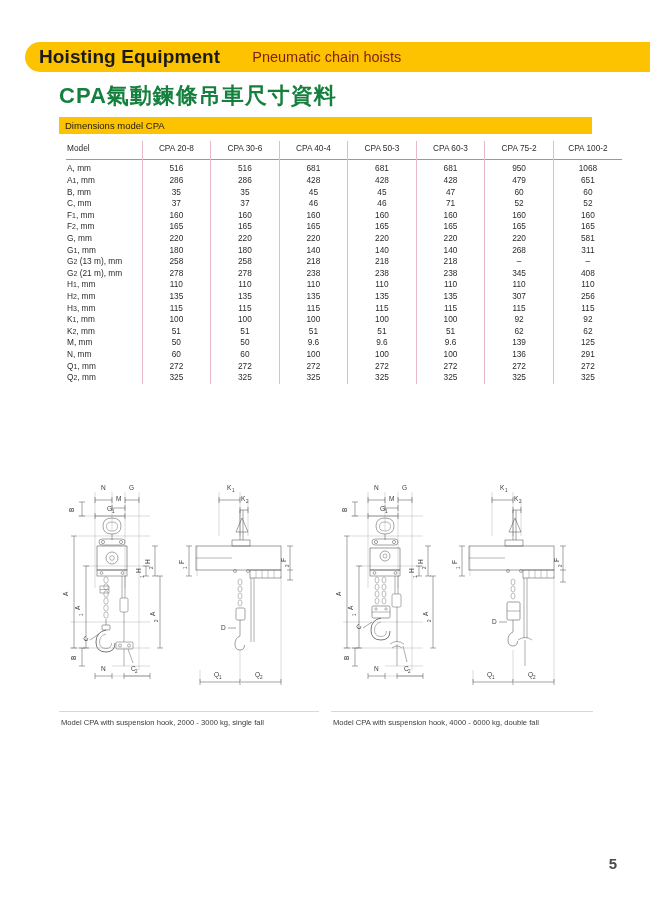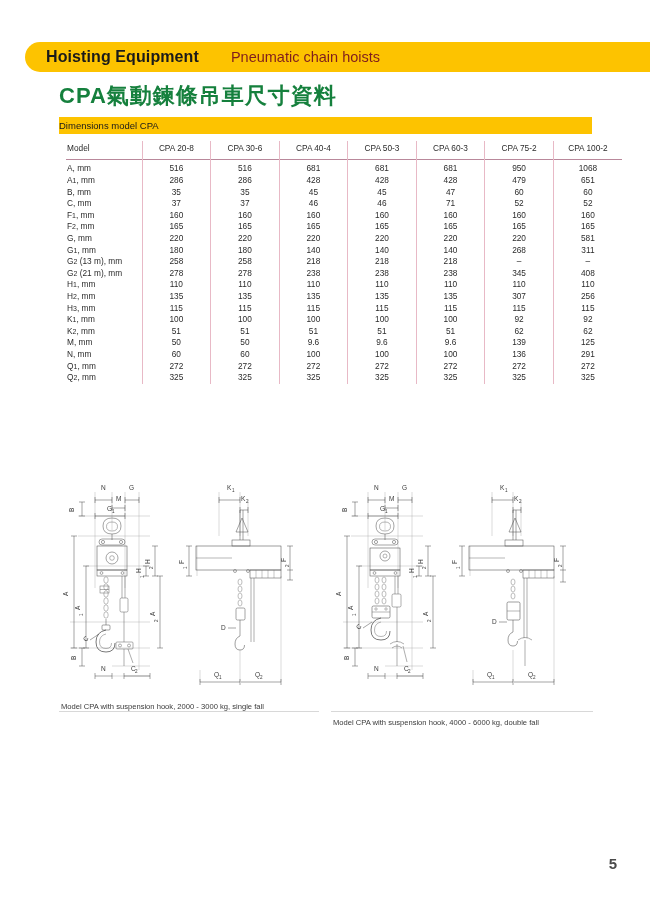--- a/index.html
+++ b/index.html
@@ -11,42 +11,42 @@
   }
   .page{position:relative;width:650px;height:920px;}
 
   
   .header-bar{
     position:absolute;left:25px;top:42px;width:625px;height:30px;
     background:#fdc300;border-radius:15px 0 0 15px;
     display:flex;align-items:center;
   }
   .header-title{
-    font-size:16px;font-weight:bold;color:#1a1a1a;
-    margin-left:21px;letter-spacing:.1px;white-space:nowrap;
+    font-size:19px;font-weight:bold;color:#1a1a1a;
+    margin-left:14px;letter-spacing:.1px;white-space:nowrap;
   }
   .header-sub{
     font-size:14.5px;font-weight:normal;color:#7f1d1d;
     margin-left:32px;white-space:nowrap;
   }
 
   
   .cjk-title{
     position:absolute;left:59px;top:81px;
     font-family:Liberation Sans, sans-serif;
     font-size:22px;font-weight:bold;color:#15803d;
     letter-spacing:1px;white-space:nowrap;
   }
 
   
   .dim-bar{
     position:absolute;left:59px;top:117px;width:533px;height:17px;
     background:#fdc300;display:flex;align-items:center;
   }
-  .dim-bar-label{font-size:9.5px;color:#1a1a1a;white-space:nowrap;}
+  .dim-bar-label{font-size:9.5px;color:#1a1a1a;margin-left:6px;white-space:nowrap;}
 
   
   .table-wrap{position:absolute;left:59px;top:141px;width:556px;}
   table.dims{border-collapse:collapse;width:556px;table-layout:fixed;margin-left:7px;}
   table.dims col.lbl{width:76px;}
   table.dims col.val{width:68.5px;}
   table.dims th,table.dims td{
     font-size:8.3px;font-weight:normal;color:#2b2b2b;
     padding:0;height:11.6px;line-height:11.6px;
   }
@@ -61,21 +61,21 @@
   table.dims tbody tr:first-child td{padding-top:2px;height:13px;}
   .sub{font-size:7px;vertical-align:baseline;}
 
   
   .draw-area{position:absolute;left:0;top:470px;width:650px;height:250px;}
   .draw-svg{display:block;}
 
   .caption{
     position:absolute;font-size:7.6px;color:#3a3a3a;white-space:nowrap;
   }
-  .cap-left{left:61px;top:702px;}
+  .cap-left{left:61px;top:718px;}
   .cap-right{left:333px;top:718px;}
   .cap-rule{position:absolute;height:1px;background:#d8d8d8;}
   .cap-rule-l{left:59px;top:711px;width:260px;}
   .cap-rule-r{left:331px;top:711px;width:262px;}
 
   
   .page-num{
     position:absolute;right:33px;bottom:48px;
     font-size:15px;font-weight:bold;color:#4a4a4a;
   }

